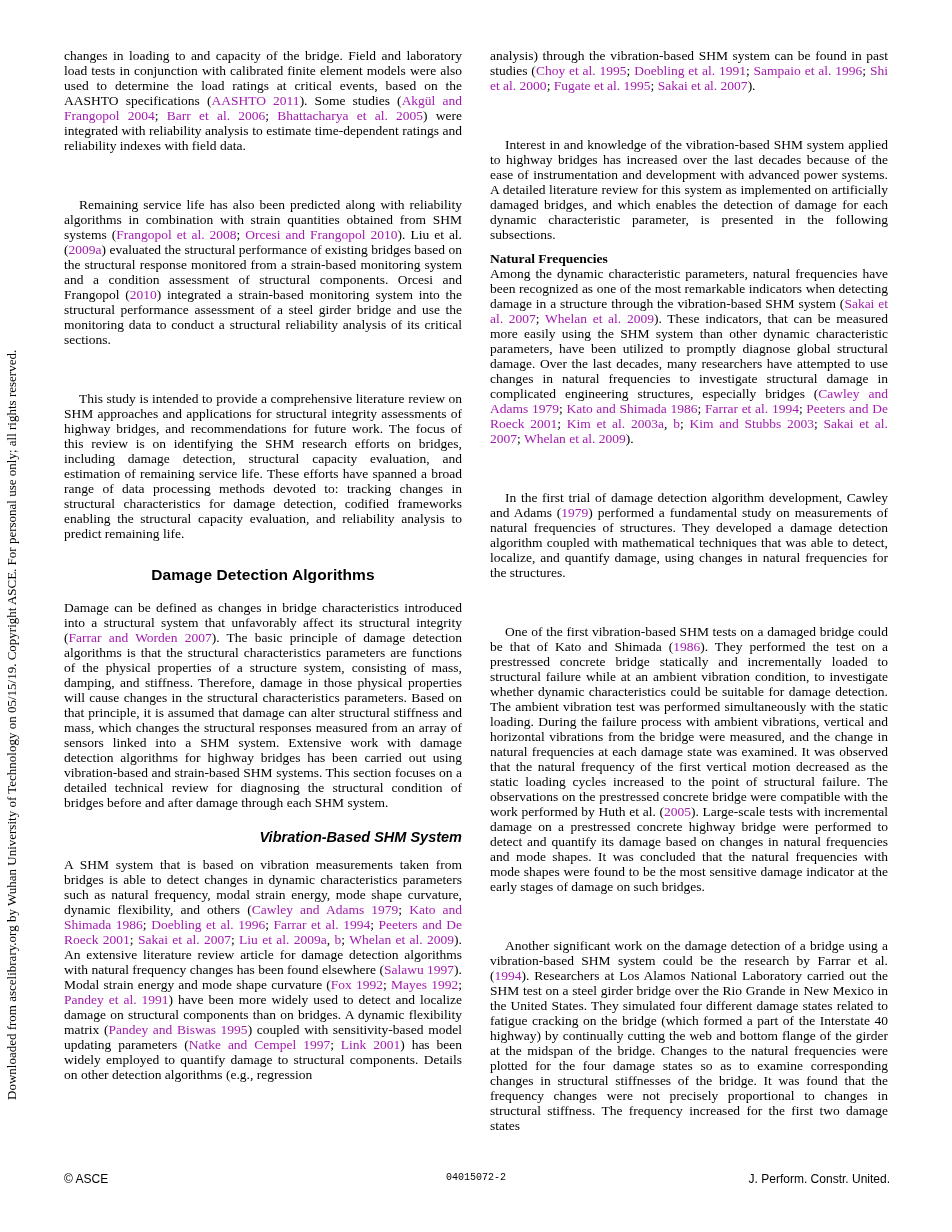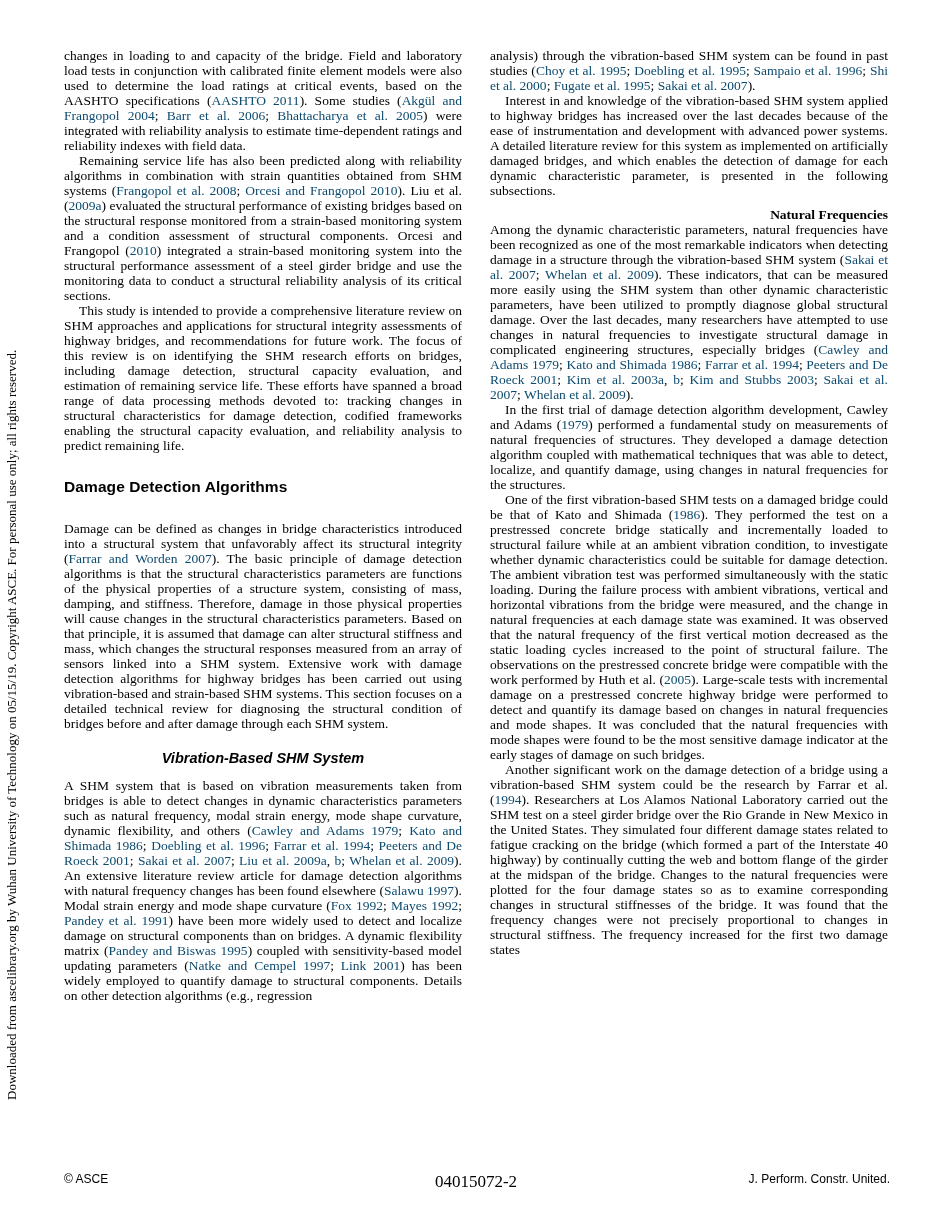--- a/index.html
+++ b/index.html
@@ -2,48 +2,48 @@
 <html lang="en"><head>
 <meta charset="utf-8">
 <style>
   html,body{margin:0;padding:0;background:#ffffff;}
   body{width:952px;height:1232px;position:relative;font-family:"Liberation Serif","DejaVu Serif",serif;color:#000;}
   .page{position:absolute;left:0;top:0;width:952px;height:1232px;background:#fff;overflow:hidden;}
   .col{position:absolute;top:48px;width:398px;text-align:justify;font-size:13.5px;line-height:15px;hyphens:auto;-webkit-hyphens:auto;}
   .col-left{left:64px;}
   .col-right{left:490px;}
   p.para{margin:0;padding:0;}
-  p.indent{text-indent:15px;}
-  .h1{font-family:"Liberation Sans","DejaVu Sans",sans-serif;font-weight:bold;font-size:15.5px;margin:26px 0 27px 0;text-align:left;letter-spacing:0.1px;}
-  .h2{font-family:"Liberation Sans","DejaVu Sans",sans-serif;font-weight:bold;font-style:italic;font-size:14.5px;margin:20px 0 12px 0;text-align:center;}
-  .h3{font-weight:bold;font-size:13.5px;margin:9px 0 0 0;text-align:right;}
-  a.cite{color:#0c4a6e;text-decoration:none;cursor:pointer;}
+  p.indent{text-indent:15px;margin-top:44px;}
+  .h1{font-family:"Liberation Sans","DejaVu Sans",sans-serif;font-weight:bold;font-size:15.5px;margin:26px 0 18px 0;text-align:center;letter-spacing:0.1px;}
+  .h2{font-family:"Liberation Sans","DejaVu Sans",sans-serif;font-weight:bold;font-style:italic;font-size:14.5px;margin:20px 0 12px 0;text-align:right;}
+  .h3{font-weight:bold;font-size:13.5px;margin:9px 0 0 0;text-align:left;}
+  a.cite{color:#a21caf;text-decoration:none;cursor:pointer;}
   .watermark{position:absolute;left:4px;top:1100px;transform-origin:0 0;transform:rotate(-90deg);white-space:nowrap;font-size:13px;color:#000;}
   .footer-left{position:absolute;top:1172px;left:64px;font-family:"Liberation Sans","DejaVu Sans",sans-serif;font-size:12px;}
-  .footer-center{position:absolute;top:1172px;left:50%;transform:translateX(-50%);font-family:Liberation Serif, serif;font-size:17px;}
+  .footer-center{position:absolute;top:1172px;left:50%;transform:translateX(-50%);font-family:Liberation Mono, monospace;font-size:10px;}
   .footer-right{position:absolute;top:1172px;right:62px;font-family:"Liberation Sans","DejaVu Sans",sans-serif;font-size:12px;}
   .citation-line{position:absolute;top:1210px;left:0;width:100%;text-align:center;font-size:12.8px;}
 </style>
 </head>
 <body>
 
 <div class="page">
   <div class="watermark">Downloaded from ascelibrary.org by Wuhan University of Technology on 05/15/19. Copyright ASCE. For personal use only; all rights reserved.</div>
 
   <div class="col col-left" id="col-left">
       <p class="para">changes in loading to and capacity of the bridge. Field and laboratory load tests in conjunction with calibrated finite element models were also used to determine the load ratings at critical events, based on the AASHTO specifications (<a class="cite">AASHTO 2011</a>). Some studies (<a class="cite">Akgül and Frangopol 2004</a>; <a class="cite">Barr et al. 2006</a>; <a class="cite">Bhattacharya et al. 2005</a>) were integrated with reliability analysis to estimate time-dependent ratings and reliability indexes with field data.</p>
       <p class="para indent">Remaining service life has also been predicted along with reliability algorithms in combination with strain quantities obtained from SHM systems (<a class="cite">Frangopol et al. 2008</a>; <a class="cite">Orcesi and Frangopol 2010</a>). Liu et al. (<a class="cite">2009a</a>) evaluated the structural performance of existing bridges based on the structural response monitored from a strain-based monitoring system and a condition assessment of structural components. Orcesi and Frangopol (<a class="cite">2010</a>) integrated a strain-based monitoring system into the structural performance assessment of a steel girder bridge and use the monitoring data to conduct a structural reliability analysis of its critical sections.</p>
       <p class="para indent">This study is intended to provide a comprehensive literature review on SHM approaches and applications for structural integrity assessments of highway bridges, and recommendations for future work. The focus of this review is on identifying the SHM research efforts on bridges, including damage detection, structural capacity evaluation, and estimation of remaining service life. These efforts have spanned a broad range of data processing methods devoted to: tracking changes in structural characteristics for damage detection, codified frameworks enabling the structural capacity evaluation, and reliability analysis to predict remaining life.</p>
       <div class="h1">Damage Detection Algorithms</div>
       <p class="para">Damage can be defined as changes in bridge characteristics introduced into a structural system that unfavorably affect its structural integrity (<a class="cite">Farrar and Worden 2007</a>). The basic principle of damage detection algorithms is that the structural characteristics parameters are functions of the physical properties of a structure system, consisting of mass, damping, and stiffness. Therefore, damage in those physical properties will cause changes in the structural characteristics parameters. Based on that principle, it is assumed that damage can alter structural stiffness and mass, which changes the structural responses measured from an array of sensors linked into a SHM system. Extensive work with damage detection algorithms for highway bridges has been carried out using vibration-based and strain-based SHM systems. This section focuses on a detailed technical review for diagnosing the structural condition of bridges before and after damage through each SHM system.</p>
       <div class="h2">Vibration-Based SHM System</div>
       <p class="para">A SHM system that is based on vibration measurements taken from bridges is able to detect changes in dynamic characteristics parameters such as natural frequency, modal strain energy, mode shape curvature, dynamic flexibility, and others (<a class="cite">Cawley and Adams 1979</a>; <a class="cite">Kato and Shimada 1986</a>; <a class="cite">Doebling et al. 1996</a>; <a class="cite">Farrar et al. 1994</a>; <a class="cite">Peeters and De Roeck 2001</a>; <a class="cite">Sakai et al. 2007</a>; <a class="cite">Liu et al. 2009a</a>, <a class="cite">b</a>; <a class="cite">Whelan et al. 2009</a>). An extensive literature review article for damage detection algorithms with natural frequency changes has been found elsewhere (<a class="cite">Salawu 1997</a>). Modal strain energy and mode shape curvature (<a class="cite">Fox 1992</a>; <a class="cite">Mayes 1992</a>; <a class="cite">Pandey et al. 1991</a>) have been more widely used to detect and localize damage on structural components than on bridges. A dynamic flexibility matrix (<a class="cite">Pandey and Biswas 1995</a>) coupled with sensitivity-based model updating parameters (<a class="cite">Natke and Cempel 1997</a>; <a class="cite">Link 2001</a>) has been widely employed to quantify damage to structural components. Details on other detection algorithms (e.g., regression</p>
     </div>
   <div class="col col-right" id="col-right">
-      <p class="para">analysis) through the vibration-based SHM system can be found in past studies (<a class="cite">Choy et al. 1995</a>; <a class="cite">Doebling et al. 1995</a>; <a class="cite">Sampaio et al. 1996</a>; <a class="cite">Shi et al. 2000</a>; <a class="cite">Fugate et al. 1995</a>; <a class="cite">Sakai et al. 2007</a>).</p>
+      <p class="para">analysis) through the vibration-based SHM system can be found in past studies (<a class="cite">Choy et al. 1995</a>; <a class="cite">Doebling et al. 1991</a>; <a class="cite">Sampaio et al. 1996</a>; <a class="cite">Shi et al. 2000</a>; <a class="cite">Fugate et al. 1995</a>; <a class="cite">Sakai et al. 2007</a>).</p>
       <p class="para indent">Interest in and knowledge of the vibration-based SHM system applied to highway bridges has increased over the last decades because of the ease of instrumentation and development with advanced power systems. A detailed literature review for this system as implemented on artificially damaged bridges, and which enables the detection of damage for each dynamic characteristic parameter, is presented in the following subsections.</p>
       <div class="h3">Natural Frequencies</div>
       <p class="para">Among the dynamic characteristic parameters, natural frequencies have been recognized as one of the most remarkable indicators when detecting damage in a structure through the vibration-based SHM system (<a class="cite">Sakai et al. 2007</a>; <a class="cite">Whelan et al. 2009</a>). These indicators, that can be measured more easily using the SHM system than other dynamic characteristic parameters, have been utilized to promptly diagnose global structural damage. Over the last decades, many researchers have attempted to use changes in natural frequencies to investigate structural damage in complicated engineering structures, especially bridges (<a class="cite">Cawley and Adams 1979</a>; <a class="cite">Kato and Shimada 1986</a>; <a class="cite">Farrar et al. 1994</a>; <a class="cite">Peeters and De Roeck 2001</a>; <a class="cite">Kim et al. 2003a</a>, <a class="cite">b</a>; <a class="cite">Kim and Stubbs 2003</a>; <a class="cite">Sakai et al. 2007</a>; <a class="cite">Whelan et al. 2009</a>).</p>
       <p class="para indent">In the first trial of damage detection algorithm development, Cawley and Adams (<a class="cite">1979</a>) performed a fundamental study on measurements of natural frequencies of structures. They developed a damage detection algorithm coupled with mathematical techniques that was able to detect, localize, and quantify damage, using changes in natural frequencies for the structures.</p>
       <p class="para indent">One of the first vibration-based SHM tests on a damaged bridge could be that of Kato and Shimada (<a class="cite">1986</a>). They performed the test on a prestressed concrete bridge statically and incrementally loaded to structural failure while at an ambient vibration condition, to investigate whether dynamic characteristics could be suitable for damage detection. The ambient vibration test was performed simultaneously with the static loading. During the failure process with ambient vibrations, vertical and horizontal vibrations from the bridge were measured, and the change in natural frequencies at each damage state was examined. It was observed that the natural frequency of the first vertical motion decreased as the static loading cycles increased to the point of structural failure. The observations on the prestressed concrete bridge were compatible with the work performed by Huth et al. (<a class="cite">2005</a>). Large-scale tests with incremental damage on a prestressed concrete highway bridge were performed to detect and quantify its damage based on changes in natural frequencies and mode shapes. It was concluded that the natural frequencies with mode shapes were found to be the most sensitive damage indicator at the early stages of damage on such bridges.</p>
       <p class="para indent">Another significant work on the damage detection of a bridge using a vibration-based SHM system could be the research by Farrar et al. (<a class="cite">1994</a>). Researchers at Los Alamos National Laboratory carried out the SHM test on a steel girder bridge over the Rio Grande in New Mexico in the United States. They simulated four different damage states related to fatigue cracking on the bridge (which formed a part of the Interstate 40 highway) by continually cutting the web and bottom flange of the girder at the midspan of the bridge. Changes to the natural frequencies were plotted for the four damage states so as to examine corresponding changes in structural stiffnesses of the bridge. It was found that the frequency changes were not precisely proportional to changes in structural stiffness. The frequency increased for the first two damage states</p>
     </div>
 
   <div class="footer-left">© ASCE</div>
   <div class="footer-center">04015072-2</div>

